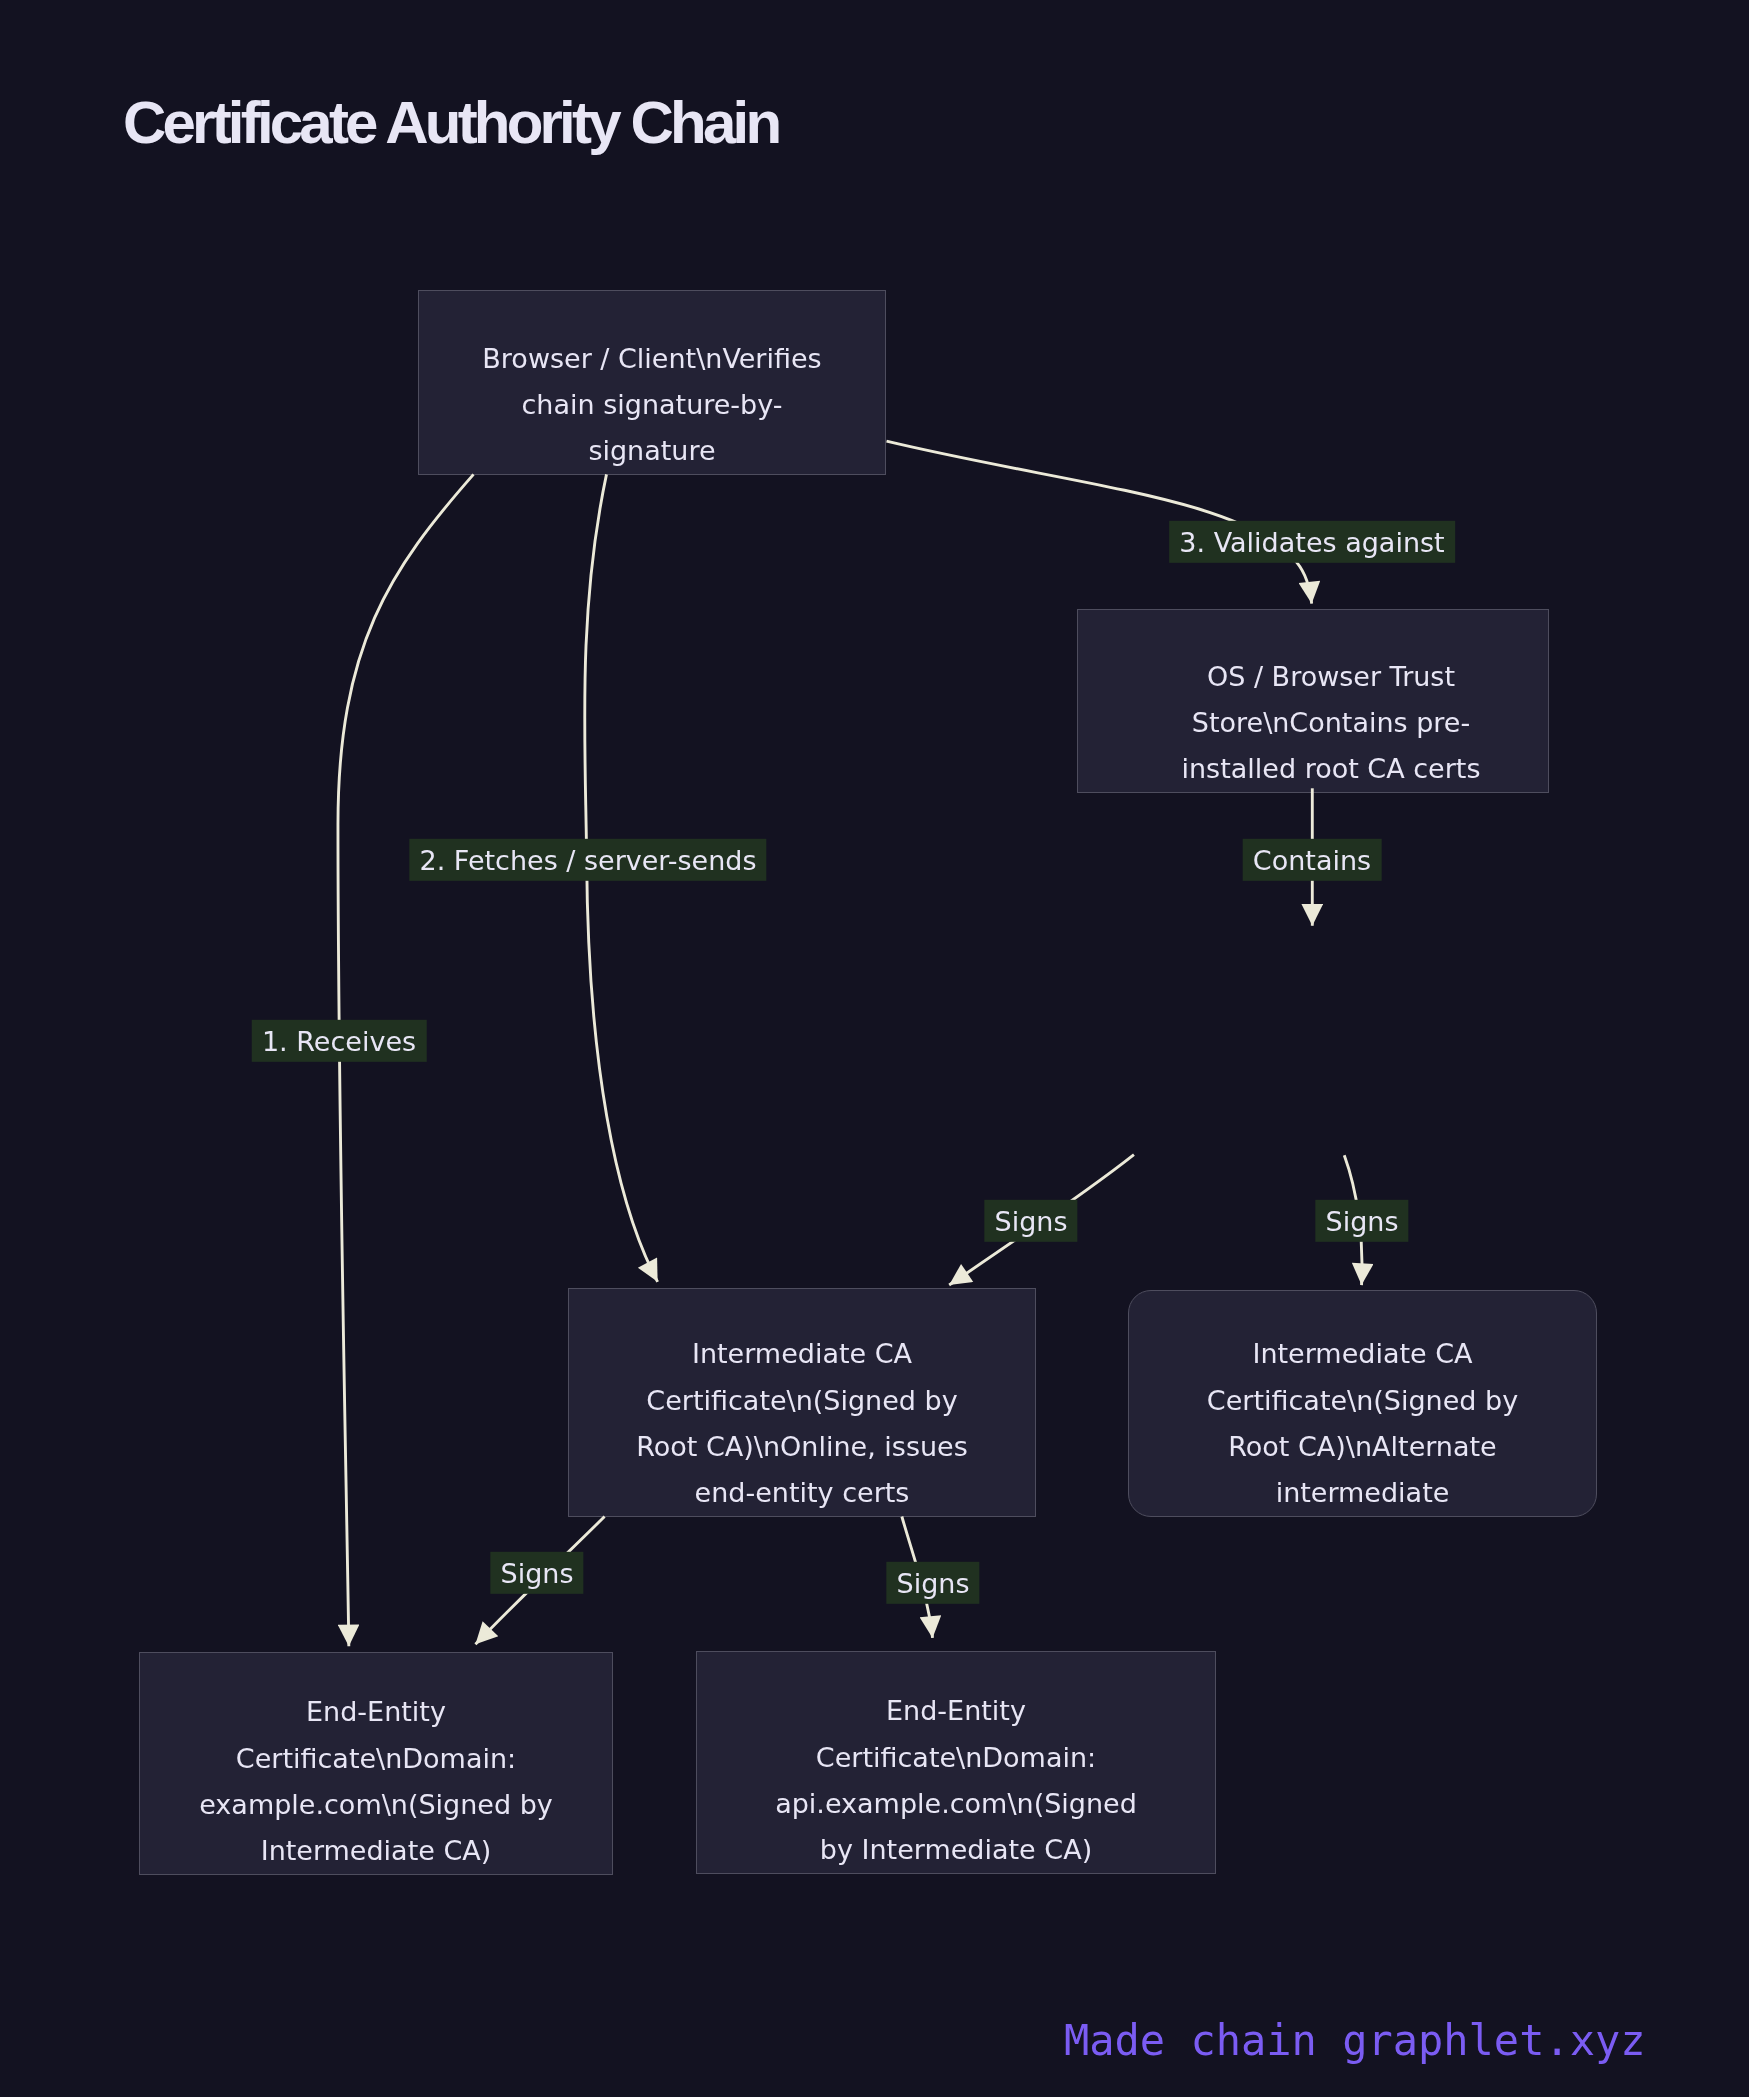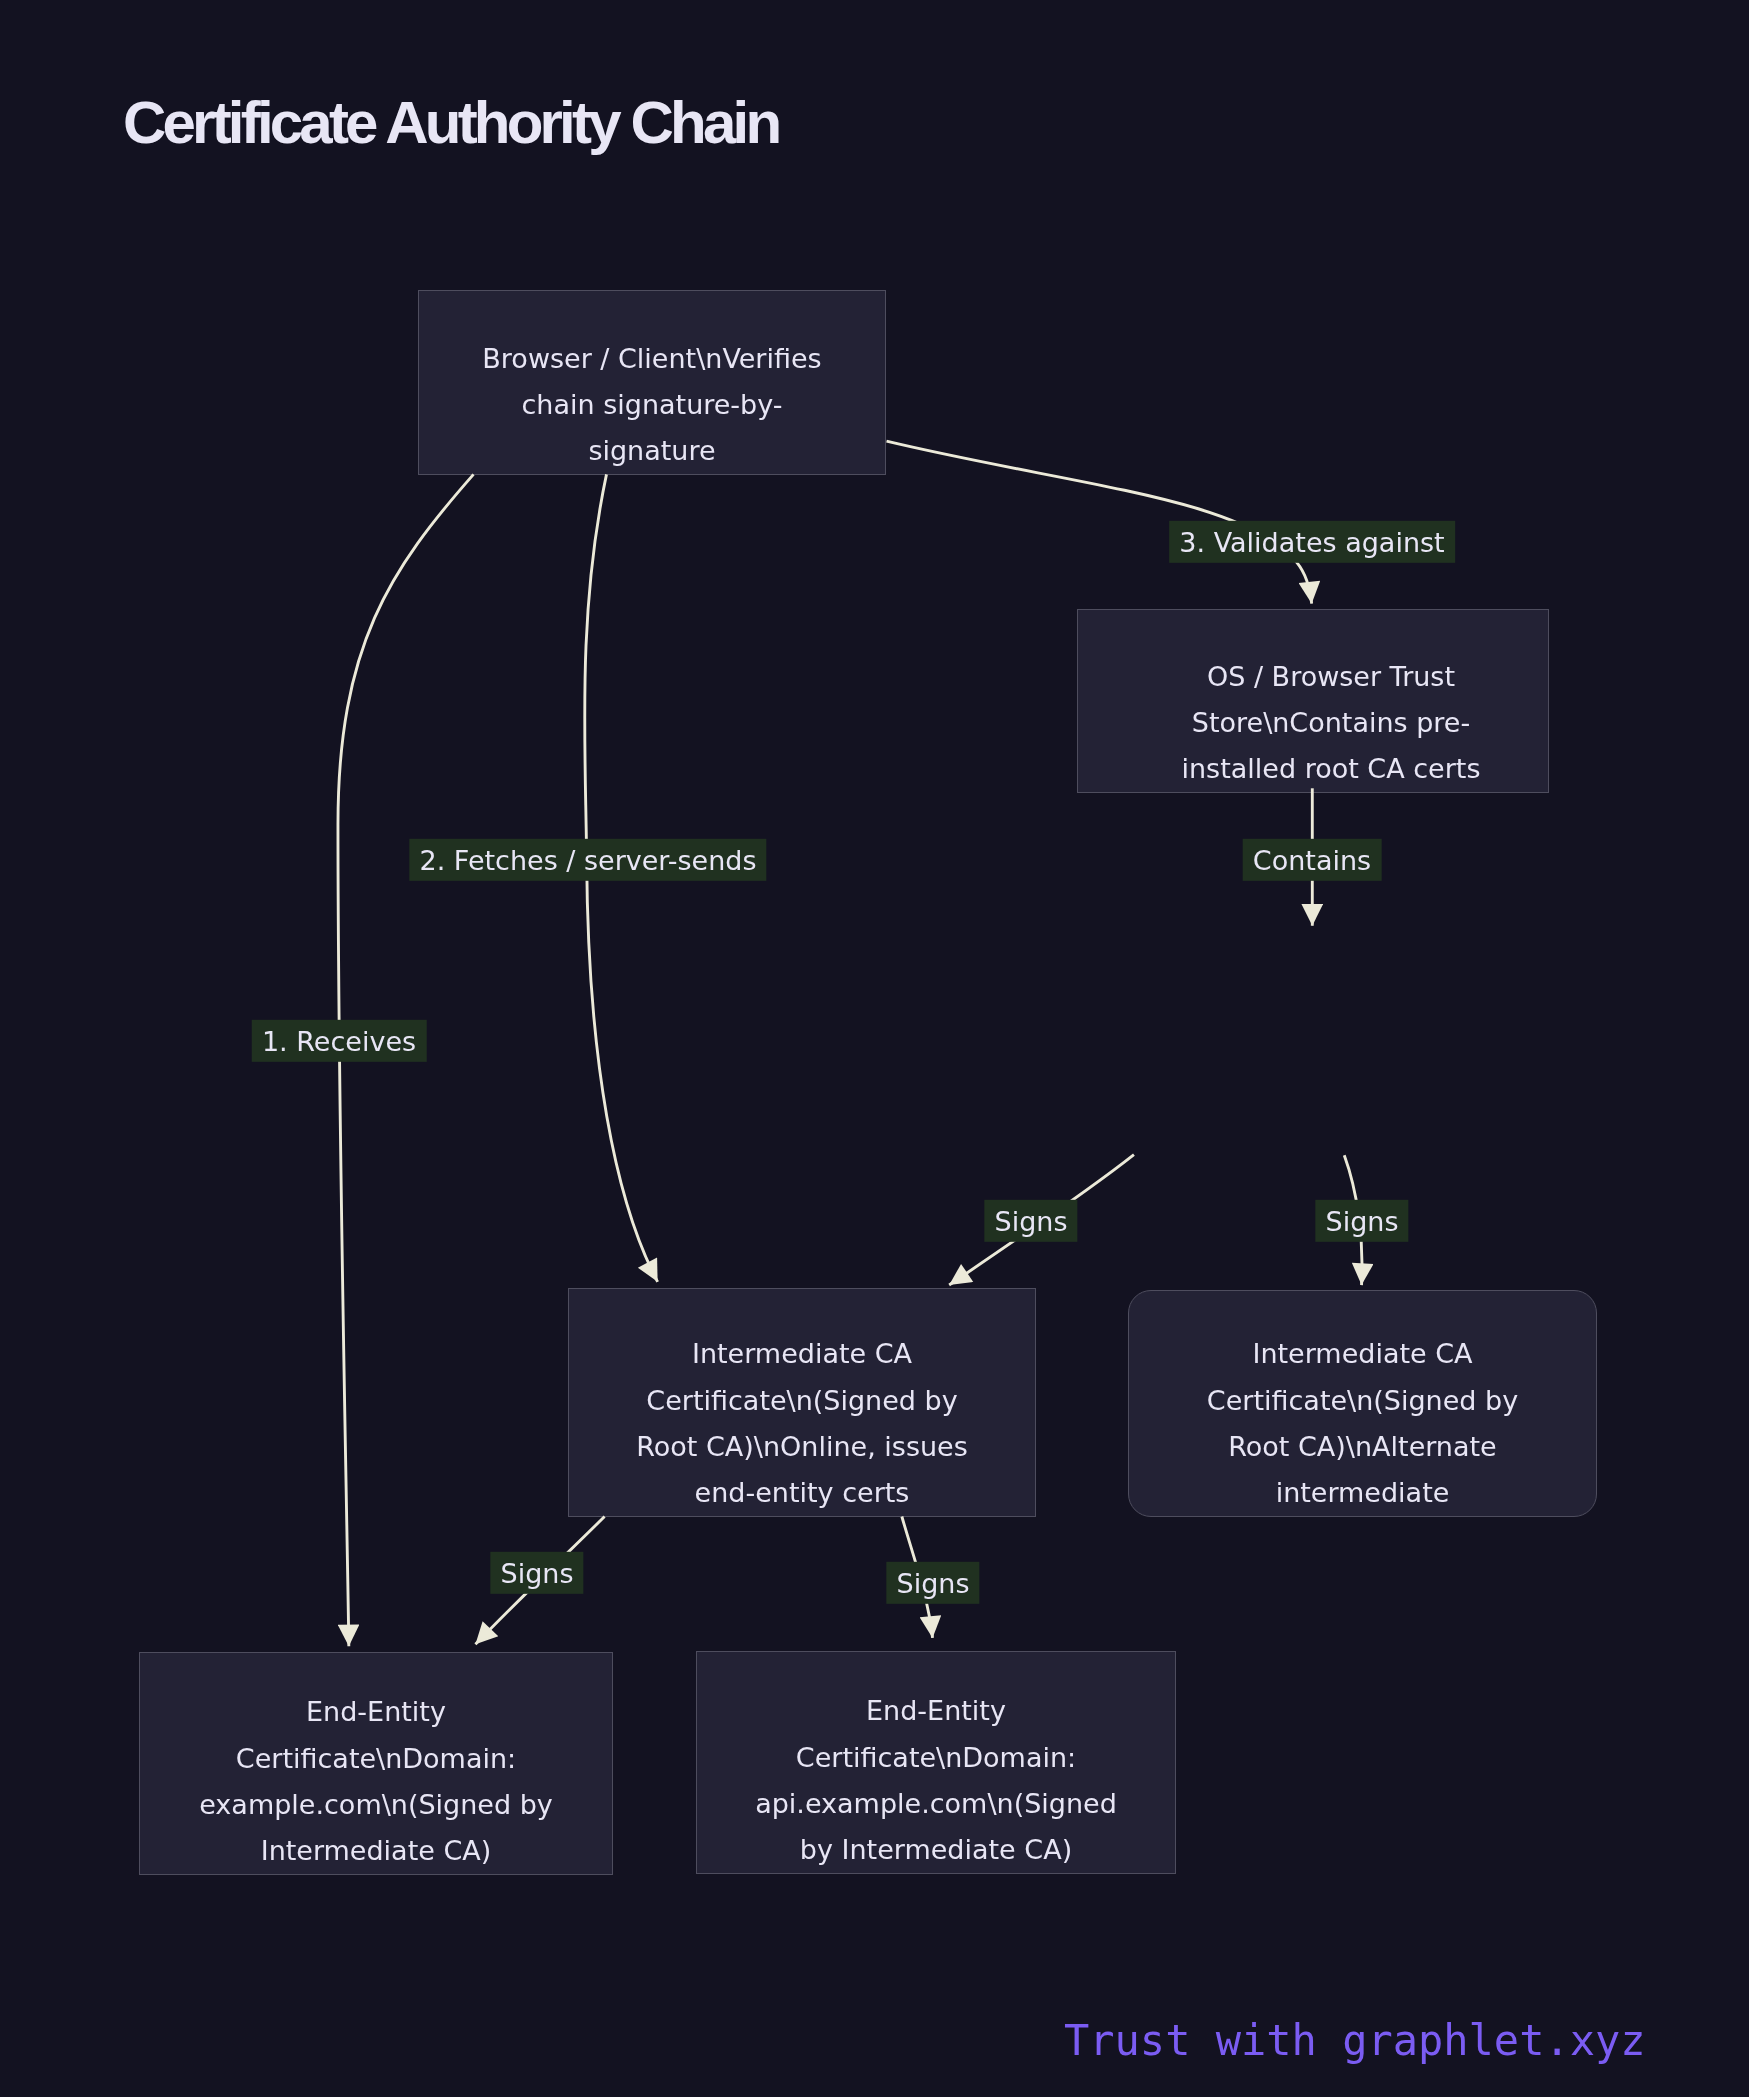--- a/index.html
+++ b/index.html
@@ -43,21 +43,21 @@
     line-height:1.71;
     color:var(--text);
   }
   .node .lbl{max-width:364px;display:inline-block;}
   .node-browser {left:418px; top:290px; width:468px;height:185px;}
   .node-trust   {left:1077px;top:609px; width:472px;height:184px;padding-left:36px;}
   .node-root    {left:1078px;top:929px;width:471px;height:226px;}
   .node-int     {left:568px; top:1288px;width:468px;height:229px;}
   .node-altint  {left:1128px;top:1290px;width:469px;height:227px;border-radius:23px;}
   .node-ee1     {left:139px; top:1652px;width:474px;height:223px;}
-  .node-ee2     {left:696px;top:1651px;width:480px;height:223px;}
+  .node-ee2     {left:696px;top:1651px;width:520px;height:223px;}
   svg.edges{position:absolute;left:0;top:0;pointer-events:none;}
   .edge-label{
     position:absolute;
     transform:translate(-50%,-50%);
     background:var(--edge_label_bg);
     color:var(--text);
     font-size:27px;
     line-height:1.0;
     padding:7.7px 10.2px;
     white-space:nowrap;
@@ -128,14 +128,14 @@
   <div class="edge-label el-fetches">2. Fetches / server-sends</div>
   <div class="edge-label el-validates">3. Validates against</div>
   <div class="edge-label el-contains">Contains</div>
   <div class="edge-label el-signs-ul">Signs</div>
   <div class="edge-label el-signs-ur">Signs</div>
   <div class="edge-label el-signs-ll">Signs</div>
   <div class="edge-label el-signs-lm">Signs</div>
 
 </div>
 
-<div class="footer">Trust with graphlet.xyz</div>
+<div class="footer">Made chain graphlet.xyz</div>
 
 
 </body></html>

